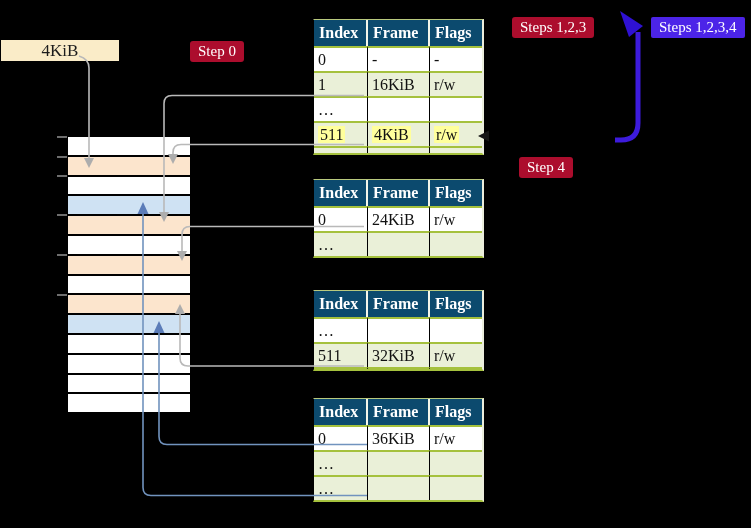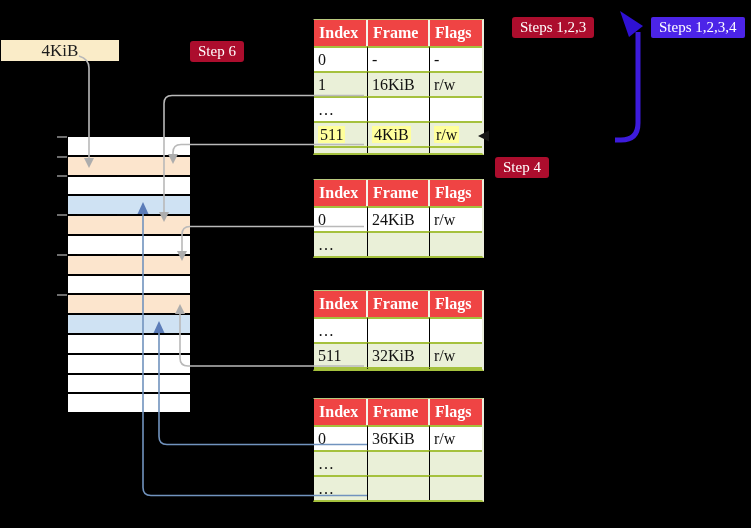--- a/index.html
+++ b/index.html
@@ -14,38 +14,38 @@
   }
   .step-label{
     position:absolute;color:#fff;font-size:15px;line-height:19px;height:19px;
     padding:1px 8px;border-radius:3px;white-space:nowrap;
   }
   .step-label.red{background:#ac0d2d;}
   .step-label.blue{background:#4c24e8;border-radius:2px;}
   #step0-label{left:190px;top:41px;}
   #steps123-label{left:512px;top:17px;}
   #steps1234-label{left:651px;top:17px;text-align:center;}
-  #step4-label{left:495px;top:157px;}
+  #step4-label{left:519px;top:157px;}
   
   #memory{position:absolute;left:68px;top:137px;width:122px;height:277px;overflow:hidden;}
   .mem-row{height:17.8px;margin-bottom:2px;}
   .mem-row.white{background:#ffffff;}
   .mem-row.orange{background:#fce5cd;}
   .mem-row.blue{background:#cfe2f3;}
   .tick{position:absolute;left:57px;width:10px;height:2px;background:#6e6e6e;}
   
   .pt-wrap{position:absolute;}
   .pt-wrap table{
     border-collapse:separate;border-spacing:0;table-layout:fixed;
     border-left:1px solid #000;border-right:2px solid #eceedd;
     border-top:1px solid #b9c97e;border-bottom:2px solid #a5c13d;
   }
   .pt-wrap col.c1{width:54px}.pt-wrap col.c2{width:62px}.pt-wrap col.c3{width:52px}
   .pt-wrap th{
-    background:#ef4444;color:#fff;font-weight:bold;font-size:16px;
+    background:#0c4a6e;color:#fff;font-weight:bold;font-size:16px;
     height:26px;line-height:26px;text-align:left;padding:0 5px;box-sizing:border-box;
   }
   .pt-wrap th:not(:last-child){border-right:2px solid #f4f6ea;}
   .pt-wrap td{
     font-size:16px;color:#111;height:23px;line-height:23px;padding:0 4px;
     border-top:2px solid #a5c13d;box-sizing:border-box;overflow:hidden;white-space:nowrap;
   }
   .pt-wrap td:not(:last-child){border-right:1px solid #000;}
   tr.white td{background:#ffffff;}
   tr.green td{background:#eaf0d8;}
@@ -59,21 +59,21 @@
   .hb{fill:#5b7cb8;}
   .big{stroke:#3d1bdc;stroke-width:5;fill:none;}
 </style>
 </head>
 <body>
 
 <div id="canvas">
 
   <div id="frame-size-label" class="plain-label">4KiB</div>
 
-  <div id="step0-label" class="step-label red">Step 6</div>
+  <div id="step0-label" class="step-label red">Step 0</div>
   <div id="steps123-label" class="step-label red">Steps 1,2,3</div>
   <div id="steps1234-label" class="step-label blue">Steps 1,2,3,4</div>
   <div id="step4-label" class="step-label red">Step 4</div>
 
   <div id="memory">
       <div class="mem-row white"></div>
       <div class="mem-row orange"></div>
       <div class="mem-row white"></div>
       <div class="mem-row blue"></div>
       <div class="mem-row orange"></div>

